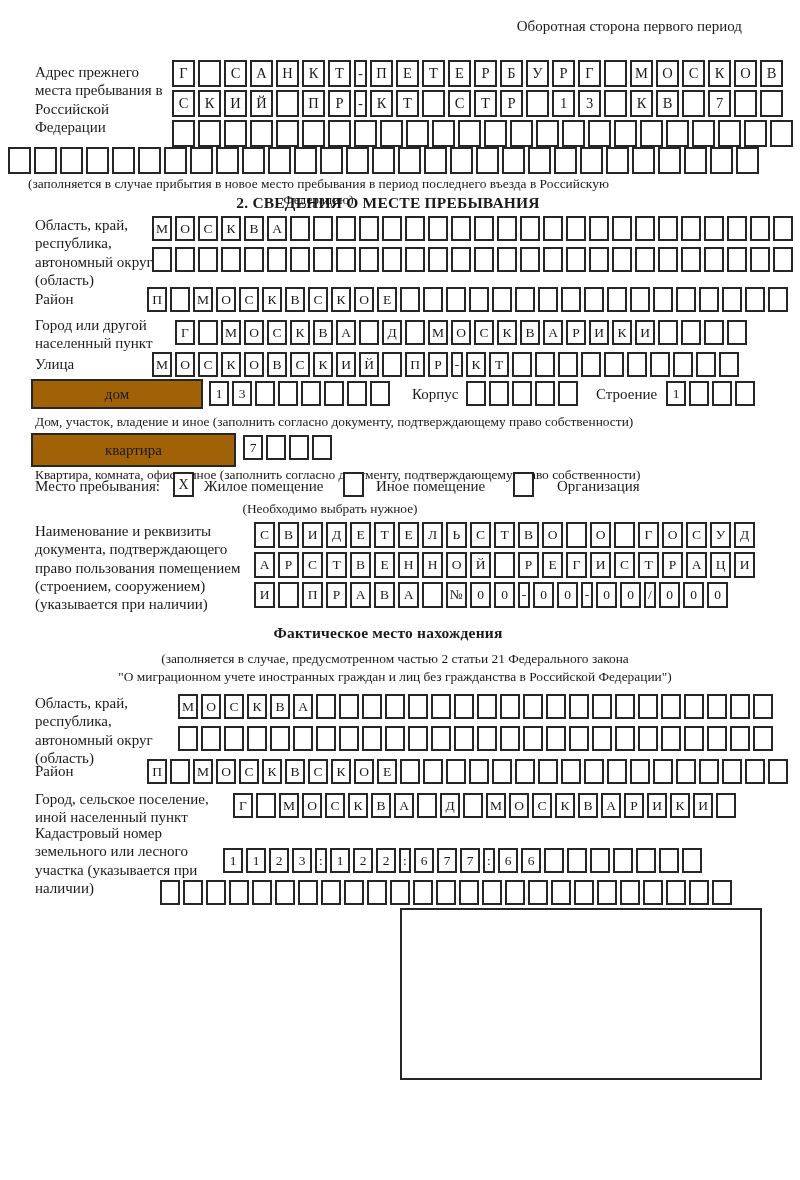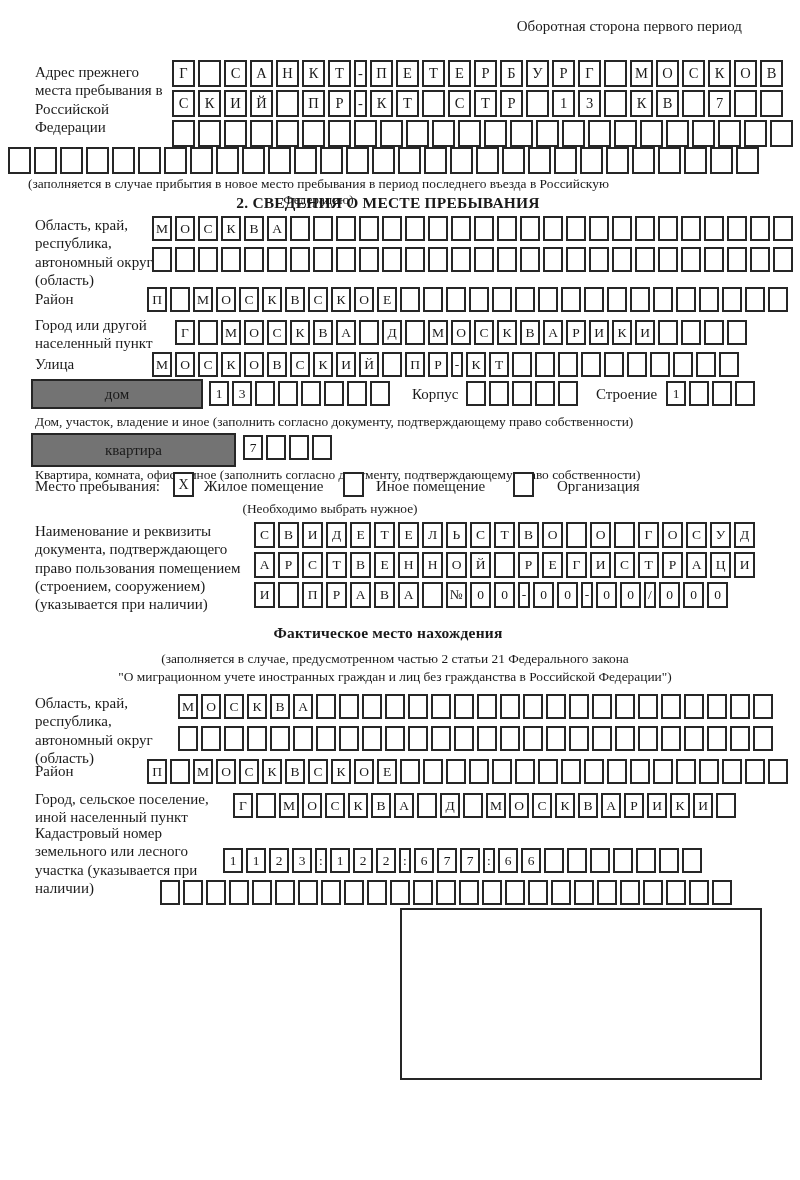--- a/index.html
+++ b/index.html
@@ -19,21 +19,21 @@
     border:2px solid #262626;background:#fff;
     width:20px;height:25px;font-size:13.5px;flex:0 0 auto;
   }
   .cells-lg .cell{width:23px;height:27px;font-size:14.5px;}
   .cells-doc .cell{width:21px;height:26px;}
   .cell.sep{width:12px;}
   .cells-lg .cell.sep{width:13px;}
   .vgap2{display:flex;flex-direction:column;gap:3px;}
   .fieldbox{
     box-sizing:border-box;border:2px solid #262626;display:flex;
-    align-items:center;justify-content:center;font-size:15px;background:#737373;
+    align-items:center;justify-content:center;font-size:15px;background:#a16207;
   }
   .checkbox{
     box-sizing:border-box;border:2px solid #262626;width:21px;height:25px;
     display:inline-flex;align-items:center;justify-content:center;font-size:14px;background:#fff;
   }
   .stamp{box-sizing:border-box;border:2px solid #262626;background:#fff;}
 </style>
 </head>
 <body>
 

